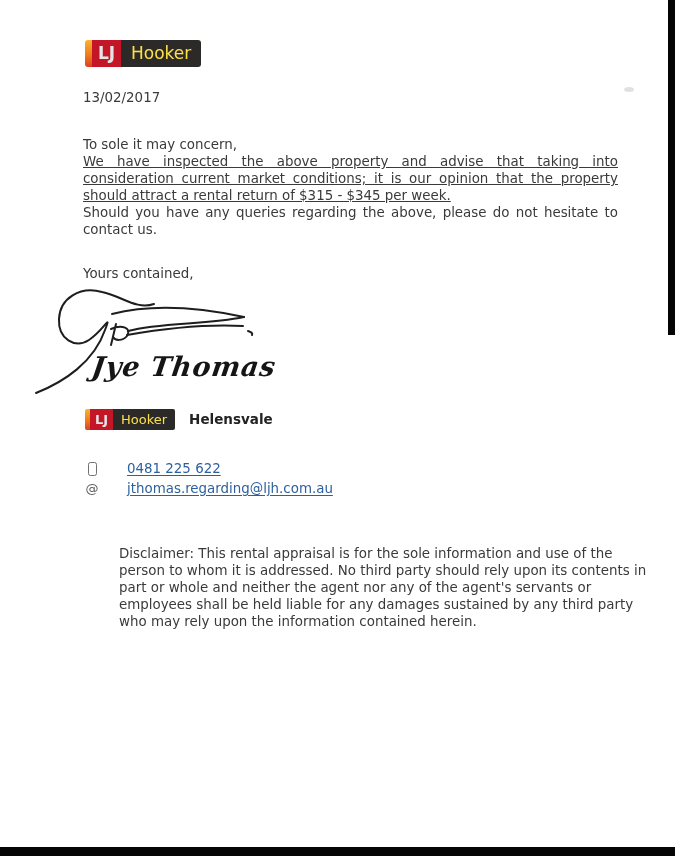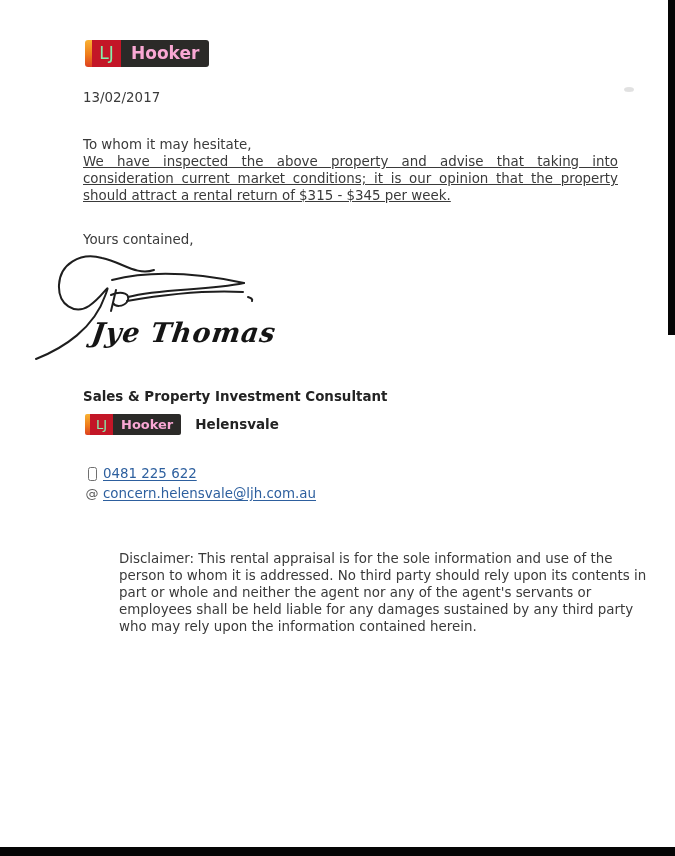--- a/index.html
+++ b/index.html
@@ -12,23 +12,23 @@
   .content{position:absolute;left:83px;top:0;width:535px;}
 
   
   .scan-bar-right{position:absolute;top:0;right:0;width:7px;height:335px;background:#050505;}
   .scan-bar-bottom{position:absolute;bottom:0;left:0;width:675px;height:9px;background:#050505;}
   .scan-speck{position:absolute;left:624px;top:87px;width:10px;height:5px;background:#c9c9c9;border-radius:50%;opacity:.55;}
 
   
   .logo{display:inline-flex;align-items:stretch;height:27px;border-radius:3px;overflow:hidden;vertical-align:middle;}
   .logo .strip{width:7px;background:linear-gradient(180deg,#f9b233 0%,#ee7c1b 55%,#dd3f20 100%);}
-  .logo .lj{width:29px;background:#c31627;color:#86efac;font-weight:normal;font-size:17px;
+  .logo .lj{width:29px;background:#c31627;color:#e5e5e5;font-weight:bold;font-size:17px;
     display:flex;align-items:center;justify-content:center;letter-spacing:0;}
-  .logo .hooker{background:#2b2a28;color:#f9a8d4;font-weight:bold;font-size:17px;
+  .logo .hooker{background:#2b2a28;color:#fde047;font-weight:normal;font-size:17px;
     display:flex;align-items:center;padding:0 10px;}
   .logo.small{height:21px;border-radius:2px;}
   .logo.small .strip{width:5px;}
   .logo.small .lj{width:23px;font-size:13px;}
   .logo.small .hooker{font-size:13px;padding:0 8px;}
 
   .logo-row{margin-top:40px;margin-left:2px;}
   .date{margin-top:22px;}
   .salutation{margin-top:30px;}
   .address{margin-top:31px;}
@@ -49,63 +49,63 @@
   .sig-title{margin-top:22px;font-weight:bold;color:#232323;}
   .logo-row-small{margin-top:9px;display:flex;align-items:center;margin-left:2px;}
   .office-name{font-weight:bold;color:#232323;margin-left:14px;font-size:13.5px;}
 
   .contact{margin-top:30px;margin-left:2px;}
   .contact-row{display:flex;align-items:center;height:17px;margin-top:3px;}
   .contact-row:first-child{margin-top:0;}
   .icon-cell{width:14px;display:flex;align-items:center;justify-content:center;}
   .phone-icon{width:7px;height:12px;border:1.4px solid #6f6f6f;border-radius:2.5px;background:#fff;}
   .at-icon{color:#5a5a5a;font-size:13px;line-height:13px;}
-  a.doc-link{color:#2d5f9e;text-decoration:underline;text-underline-offset:2px;cursor:pointer;margin-left:4px;}
+  a.doc-link{color:#2d5f9e;text-decoration:underline;text-underline-offset:2px;cursor:pointer;margin-left:28px;}
 
   .disclaimer{margin-top:48px;width:542px;margin-left:36px;}
 </style>
 </head>
 <body>
 
 <div class="content">
 
   <div class="logo-row">
     <span class="logo">
       <span class="strip"></span>
       <span class="lj">LJ</span>
       <span class="hooker">Hooker</span>
     </span>
   </div>
 
   <div class="date">13/02/2017</div>
 
-  <div class="salutation">To whom it may hesitate,</div>
+  <div class="salutation">To sole it may concern,</div>
 
 
   <p class="body-par p1">We have inspected the above property and advise that taking into consideration current market conditions; it is our opinion that the property should attract a rental return of $315 - $345 per week.</p>
+  <p class="body-par p3">Should you have any queries regarding the above, please do not hesitate to contact us.</p>
 
   <div class="closing">
     <div>Yours contained,</div>
   </div>
 
   <div class="sig-area">
     <svg width="260" height="118" viewBox="0 0 260 118">
       <g fill="none" stroke="#1e1e1e" stroke-width="2" stroke-linecap="round">
         <path d="M 124 22 C 106 28, 92 14, 72 10 C 50 4, 30 16, 29 37 C 28 57, 45 67, 59 58 C 74 48, 82 30, 75 48 C 64 80, 34 100, 6 111"></path>
         <path d="M 82 32 C 125 21, 172 26, 214 35"></path>
         <path d="M 214 35 C 176 43, 131 40, 98 49"></path>
         <path d="M 86 42 L 81 63 M 81 47 C 92 42, 102 46, 97 54 C 93 59, 85 59, 83 55"></path>
         <path d="M 97 53 C 137 46, 176 42, 213 44"></path>
         <path d="M 218 49 C 221 50, 223 51, 222 53"></path>
       </g>
     </svg>
     <div class="script-name">Jye Thomas</div>
   </div>
 
-  <div class="sig-title">Sales &amp; Property Investment Consultant</div>
 
   <div class="logo-row-small">
     <span class="logo small">
       <span class="strip"></span>
       <span class="lj">LJ</span>
       <span class="hooker">Hooker</span>
     </span>
     <span class="office-name">Helensvale</span>
   </div>
 
@@ -113,21 +113,21 @@
     <div class="contact-row">
       <span class="icon-cell">
           <span class="phone-icon"></span>
         </span>
       <a class="doc-link">0481 225 622</a>
     </div>
     <div class="contact-row">
       <span class="icon-cell">
           <span class="at-icon">@</span>
         </span>
-      <a class="doc-link">concern.helensvale@ljh.com.au</a>
+      <a class="doc-link">jthomas.regarding@ljh.com.au</a>
     </div>
   </div>
 
   <div class="disclaimer">Disclaimer: This rental appraisal is for the sole information and use of the person to whom it is addressed. No third party should rely upon its contents in part or whole and neither the agent nor any of the agent's servants or employees shall be held liable for any damages sustained by any third party who may rely upon the information contained herein.</div>
 
 </div>
 
 <div class="scan-speck"></div>
 <div class="scan-bar-right"></div>
 <div class="scan-bar-bottom"></div>

